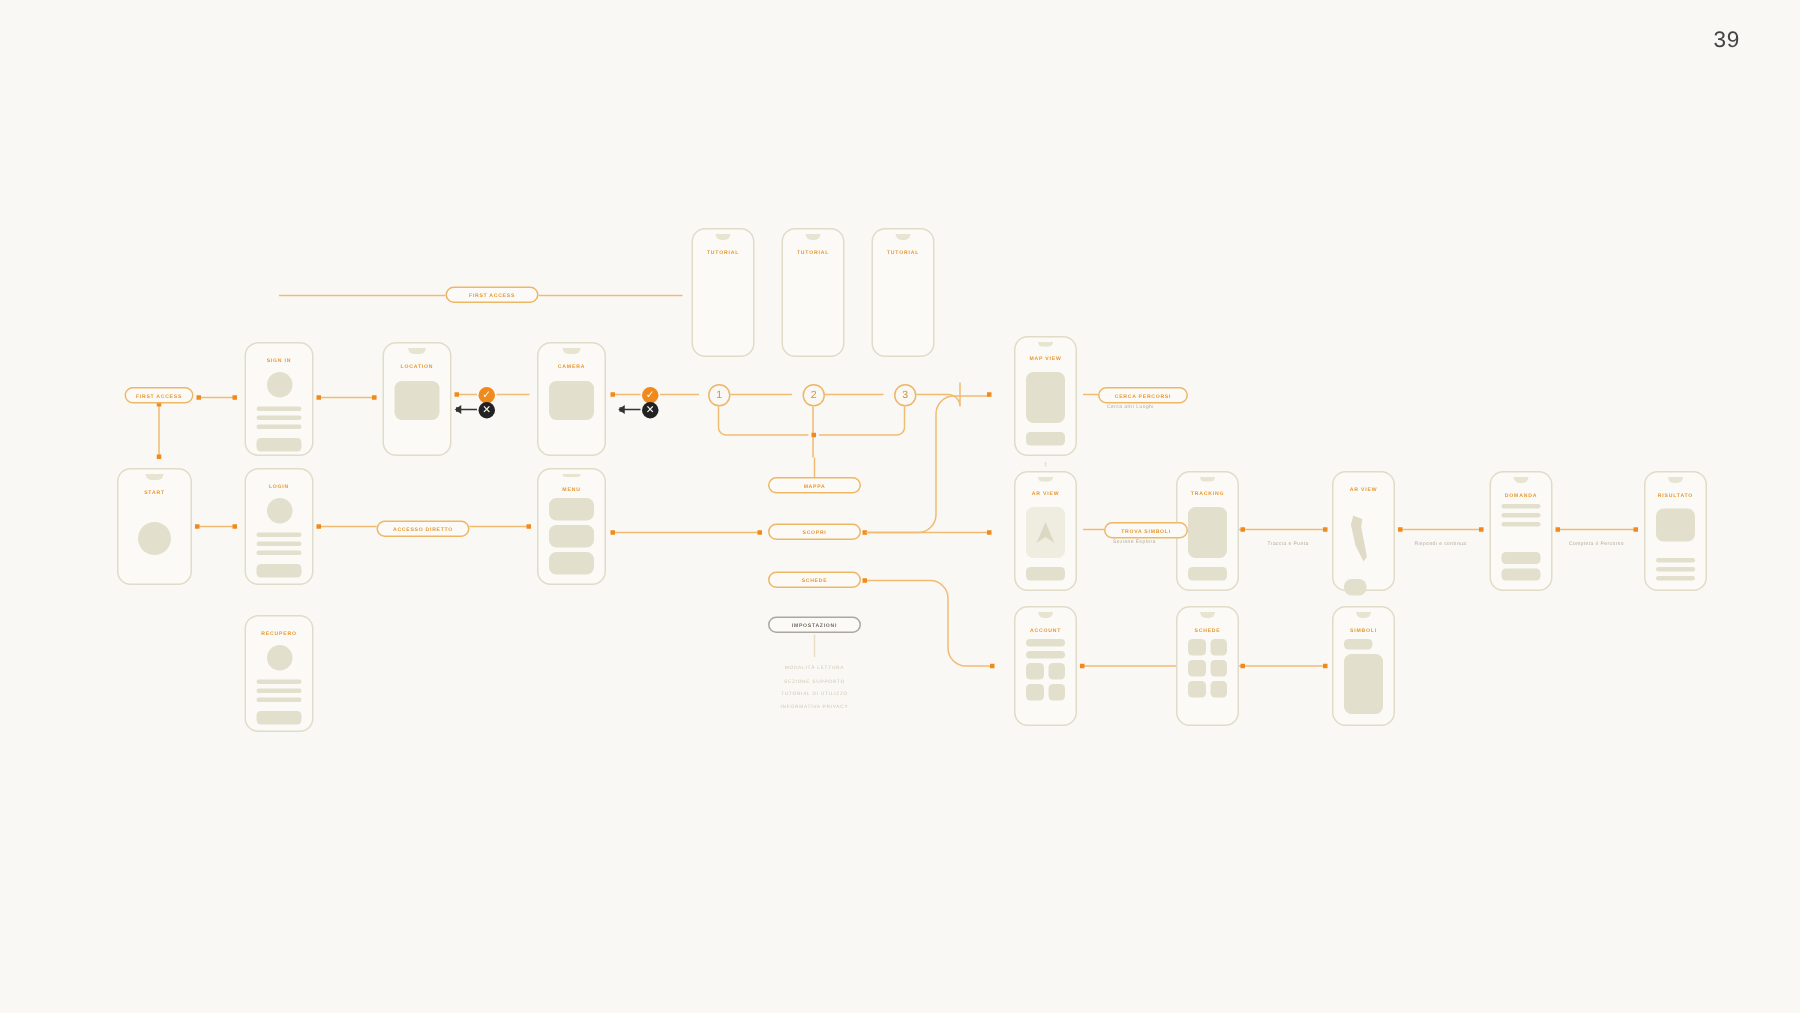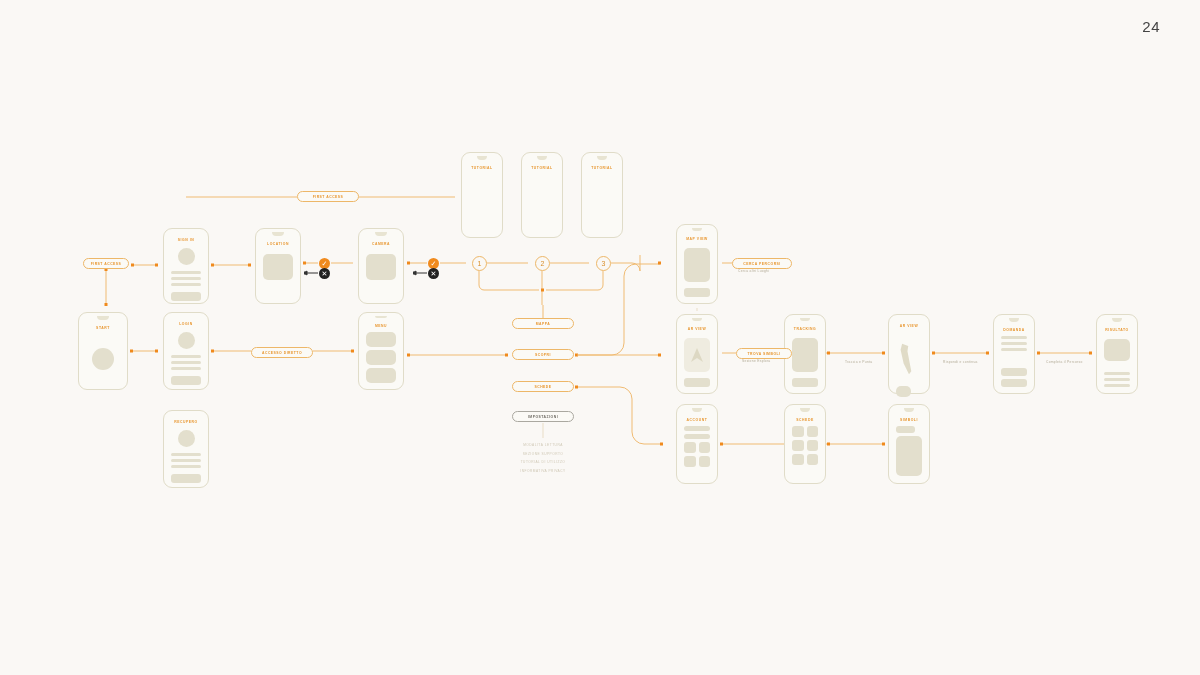--- a/index.html
+++ b/index.html
@@ -84,21 +84,21 @@
     position:absolute;
     display:flex; flex-direction:column; gap:4.5px; align-items:center;
   }
   .sublist span { font-size:3.2px; color:#cfc8b5; letter-spacing:.5px; white-space:nowrap; }
 </style>
 </head>
 <body>
 
 <div id="canvas">
 
-  <div class="page-num">24</div>
+  <div class="page-num">39</div>
 
   <svg class="wires" viewBox="0 0 1200 675">
     <defs>
       <style>
         .w  { fill:none; stroke:#f0bb72; stroke-width:1; }
         .wd { fill:none; stroke:#e9ddc6; stroke-width:1; }
         .wk { fill:none; stroke:#333; stroke-width:1; }
         .dot { fill:#f08a1d; }
         .dotd { fill:#333; }
       </style>

